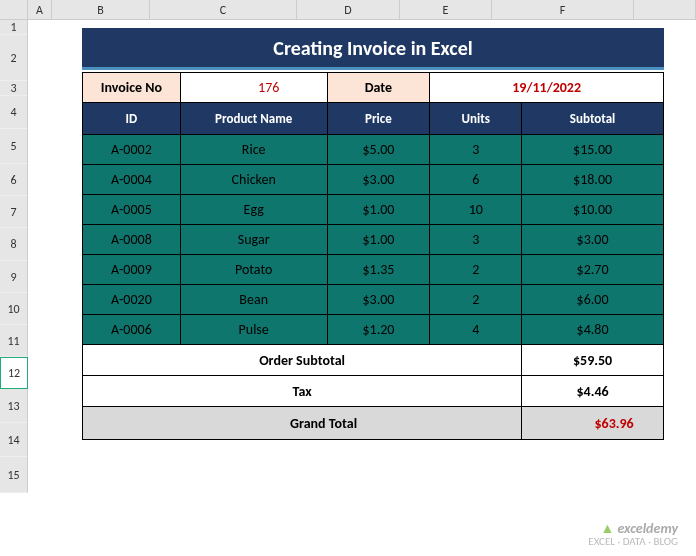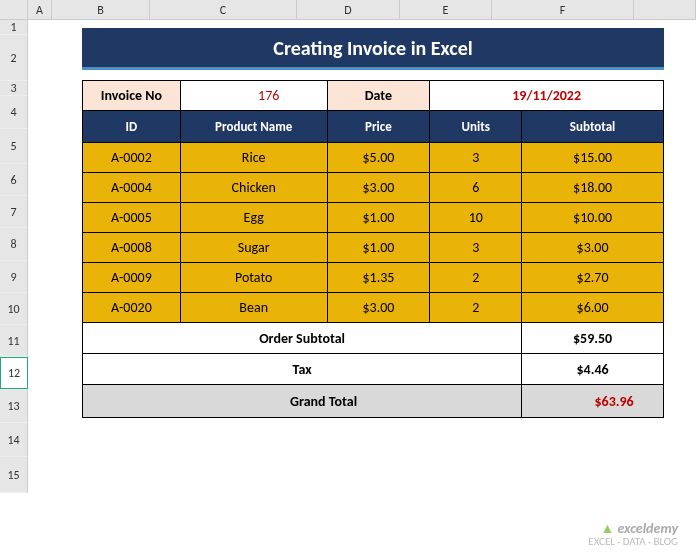--- a/index.html
+++ b/index.html
@@ -59,42 +59,42 @@
   font-size: 20px;
   font-weight: bold;
   display: flex;
   align-items: center;
   justify-content: center;
   border-bottom: 3px solid #4a90c0;
 }
 .tbl {
   position: absolute;
   left: 54px;
-  top: 60px;
+  top: 52px;
   border-collapse: collapse;
   width: 582px;
 }
 .tbl td, .tbl th {
   border: 1px solid #000;
   text-align: center;
   vertical-align: middle;
   font-size: 14px;
 }
 .inv-row td { height: 30px; }
 .inv-label { background: #fce4d6; font-weight: bold; }
 .inv-no { color: #c00000; font-weight: normal; padding-left: 30px; }
 .inv-date { color: #c00000; font-weight: bold; }
 .hdr-row th {
   background: #1f3864;
   color: #fff;
   font-weight: bold;
   height: 32px;
   font-size: 13px;
 }
-.data-row td { height: 30px; background: #eab308; }
+.data-row td { height: 30px; background: #0f766e; }
 .sum-row td { height: 31px; background: #fff; font-weight: bold; }
 .grand-row td { height: 33px; background: #d9d9d9; font-weight: bold; padding-left: 43px; }
 .grand-val { color: #c00000; }
 .col-b { width: 98px; }
 .col-c { width: 147px; }
 .col-d { width: 103px; }
 .col-e { width: 92px; }
 .col-f { width: 142px; }
 .watermark {
   position: absolute;
@@ -201,20 +201,27 @@
           <td>2</td>
           <td>$2.70</td>
         </tr>
         <tr class="data-row">
           <td>A-0020</td>
           <td>Bean</td>
           <td>$3.00</td>
           <td>2</td>
           <td>$6.00</td>
         </tr>
+        <tr class="data-row">
+          <td>A-0006</td>
+          <td>Pulse</td>
+          <td>$1.20</td>
+          <td>4</td>
+          <td>$4.80</td>
+        </tr>
       </tbody>
     <tbody>
         <tr class="sum-row">
       <td colspan="4">Order Subtotal</td>
       <td>$59.50</td>
     </tr>
     <tr class="sum-row">
       <td colspan="4">Tax</td>
       <td>$4.46</td>
     </tr>

